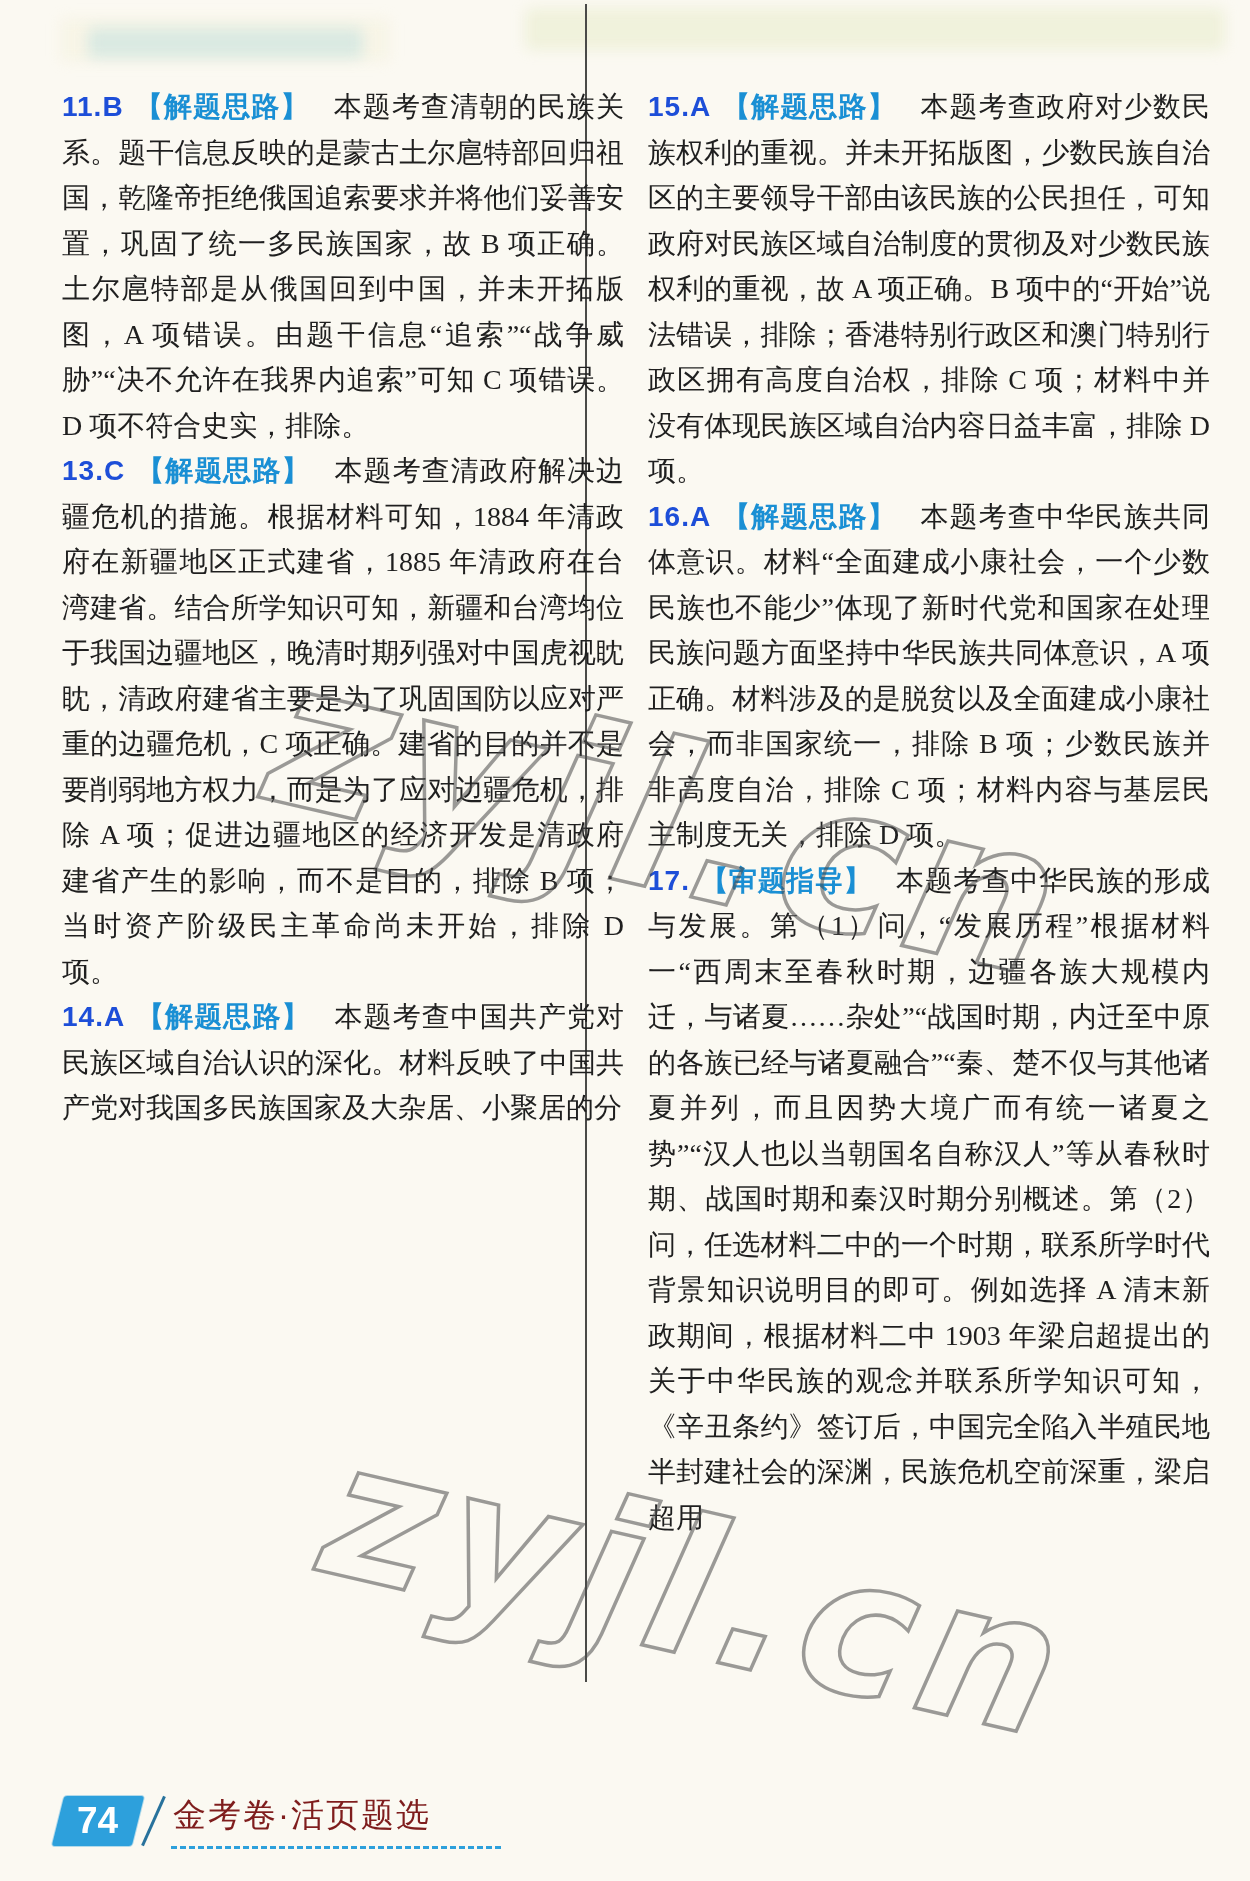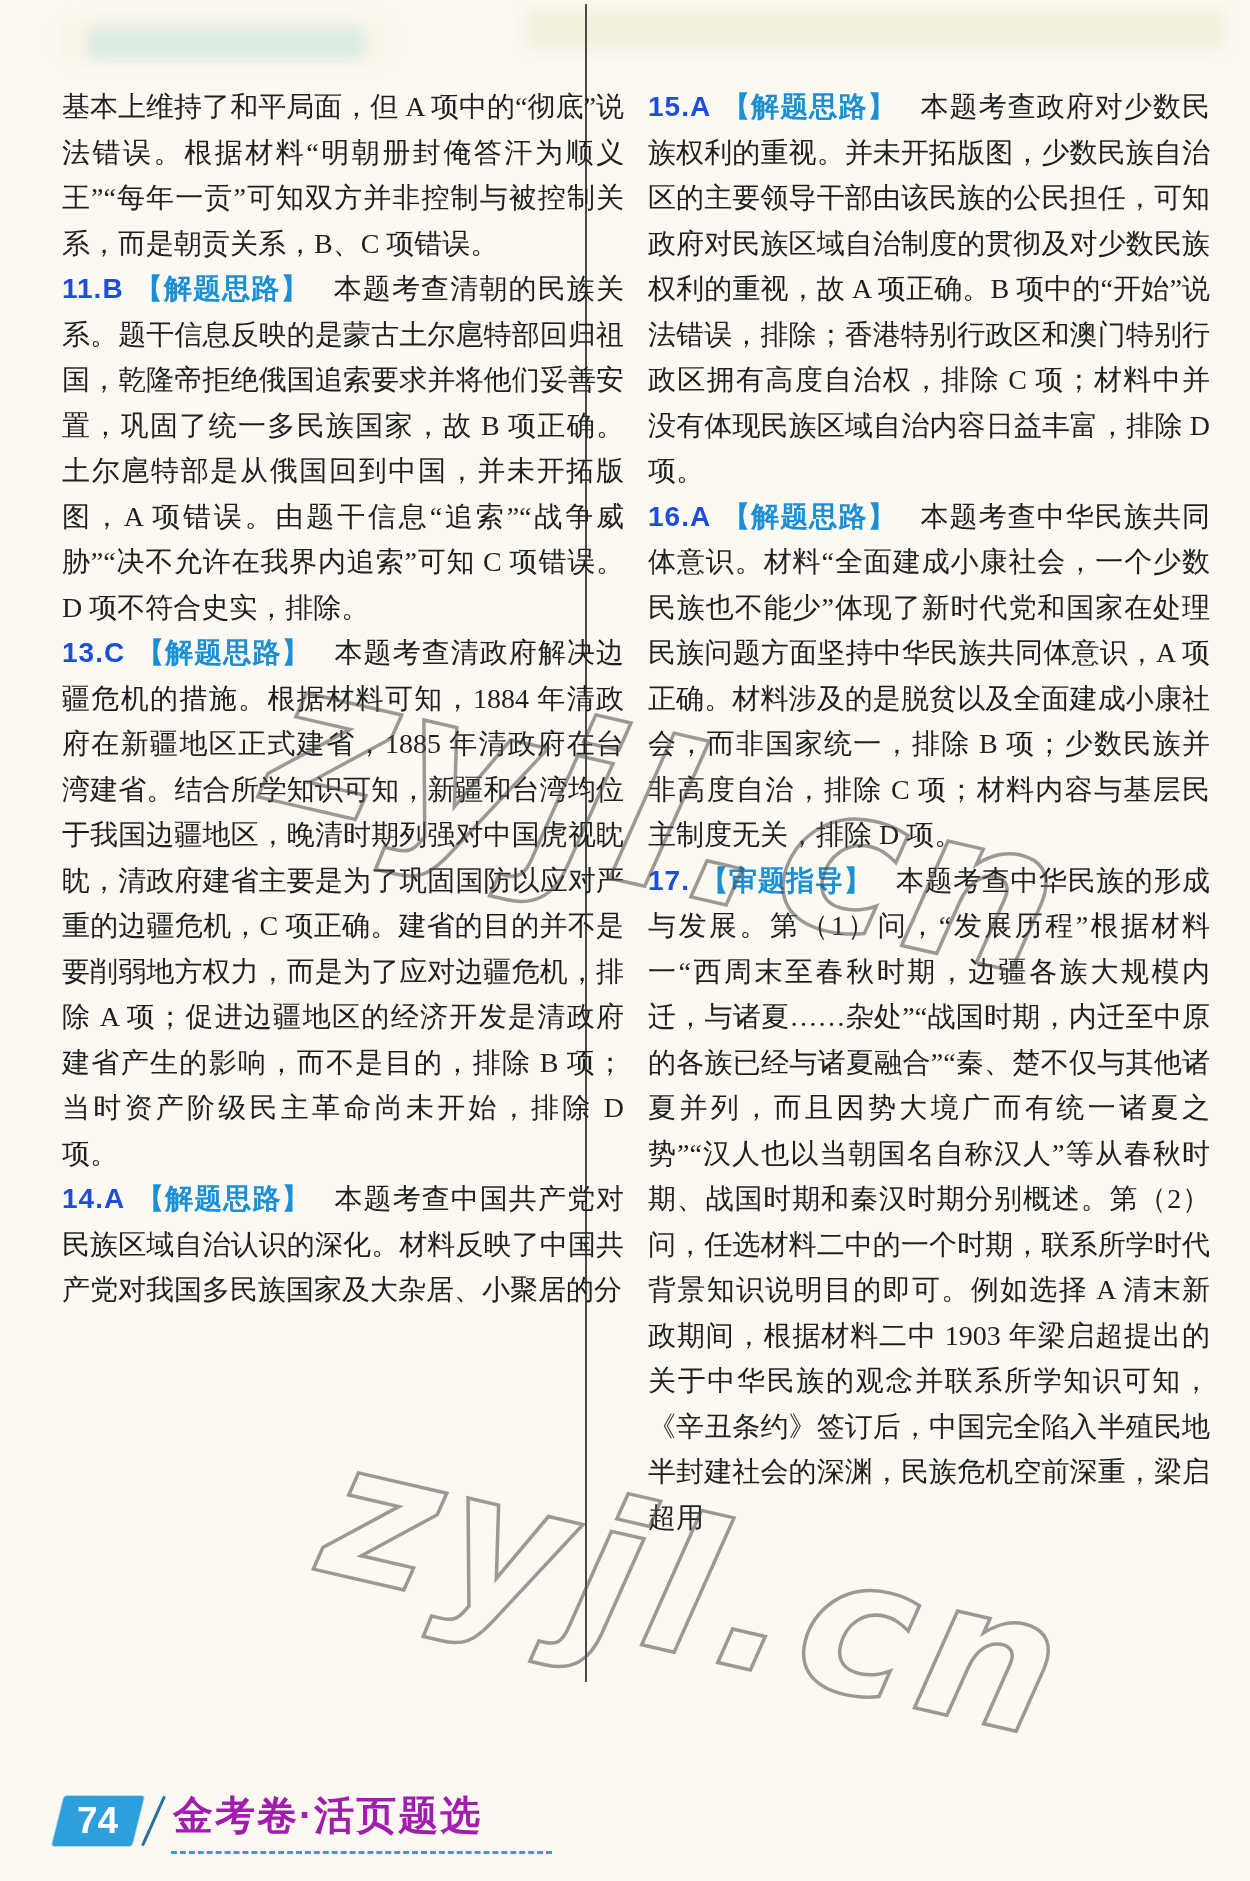--- a/index.html
+++ b/index.html
@@ -66,41 +66,40 @@
     transform:skewX(14deg);
     font-family:"Liberation Sans","DejaVu Sans",sans-serif;
     font-weight:bold;font-size:37px;color:#ffffff;
   }
   .footer-sep{
     width:0;height:54px;border-left:3px solid #28729c;
     transform:rotate(24deg);margin:0 16px 0 14px;
   }
   .footer-title{
     font-family:"Liberation Sans","DejaVu Sans",sans-serif;
-    font-weight:bold;font-size:40px;color:#a21caf;
+    font-weight:normal;font-size:33px;color:#7f1d1d;
     letter-spacing:2px;
     padding:0 70px 8px 2px;
     border-bottom:3px dashed #2da0dc;
   }
 </style>
 </head>
 <body>
 
 <div class="page">
 
   <div class="bleed bleed-3"></div>
   <div class="bleed bleed-1"></div>
   <div class="bleed bleed-2"></div>
 
   <div class="divider"></div>
 
   <div class="content">
 
     <div class="col col-left">
-      <p>基本上维持了和平局面，但 A 项中的“彻底”说法错误。根据材料“明朝册封俺答汗为顺义王”“每年一贡”可知双方并非控制与被控制关系，而是朝贡关系，B、C 项错误。</p>
       <p class="item">
         <span class="qnum">11.B</span><span class="qtag">【解题思路】</span><span>本题考查清朝的民族关系。题干信息反映的是蒙古土尔扈特部回归祖国，乾隆帝拒绝俄国追索要求并将他们妥善安置，巩固了统一多民族国家，故 B 项正确。土尔扈特部是从俄国回到中国，并未开拓版图，A 项错误。由题干信息“追索”“战争威胁”“决不允许在我界内追索”可知 C 项错误。D 项不符合史实，排除。</span>
       </p>
       <p class="item">
         <span class="qnum">13.C</span><span class="qtag">【解题思路】</span><span>本题考查清政府解决边疆危机的措施。根据材料可知，1884 年清政府在新疆地区正式建省，1885 年清政府在台湾建省。结合所学知识可知，新疆和台湾均位于我国边疆地区，晚清时期列强对中国虎视眈眈，清政府建省主要是为了巩固国防以应对严重的边疆危机，C 项正确。建省的目的并不是要削弱地方权力，而是为了应对边疆危机，排除 A 项；促进边疆地区的经济开发是清政府建省产生的影响，而不是目的，排除 B 项；当时资产阶级民主革命尚未开始，排除 D 项。</span>
       </p>
       <p class="item">
         <span class="qnum">14.A</span><span class="qtag">【解题思路】</span><span>本题考查中国共产党对民族区域自治认识的深化。材料反映了中国共产党对我国多民族国家及大杂居、小聚居的分</span>
       </p>
     </div>

